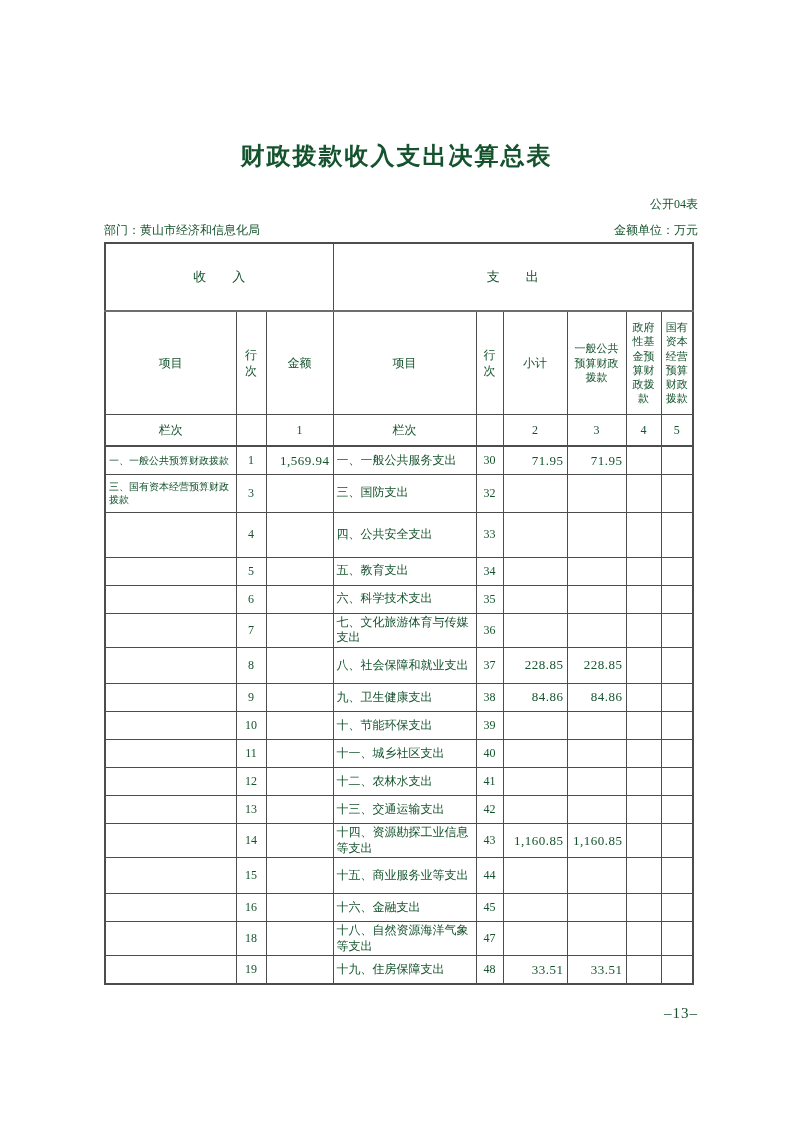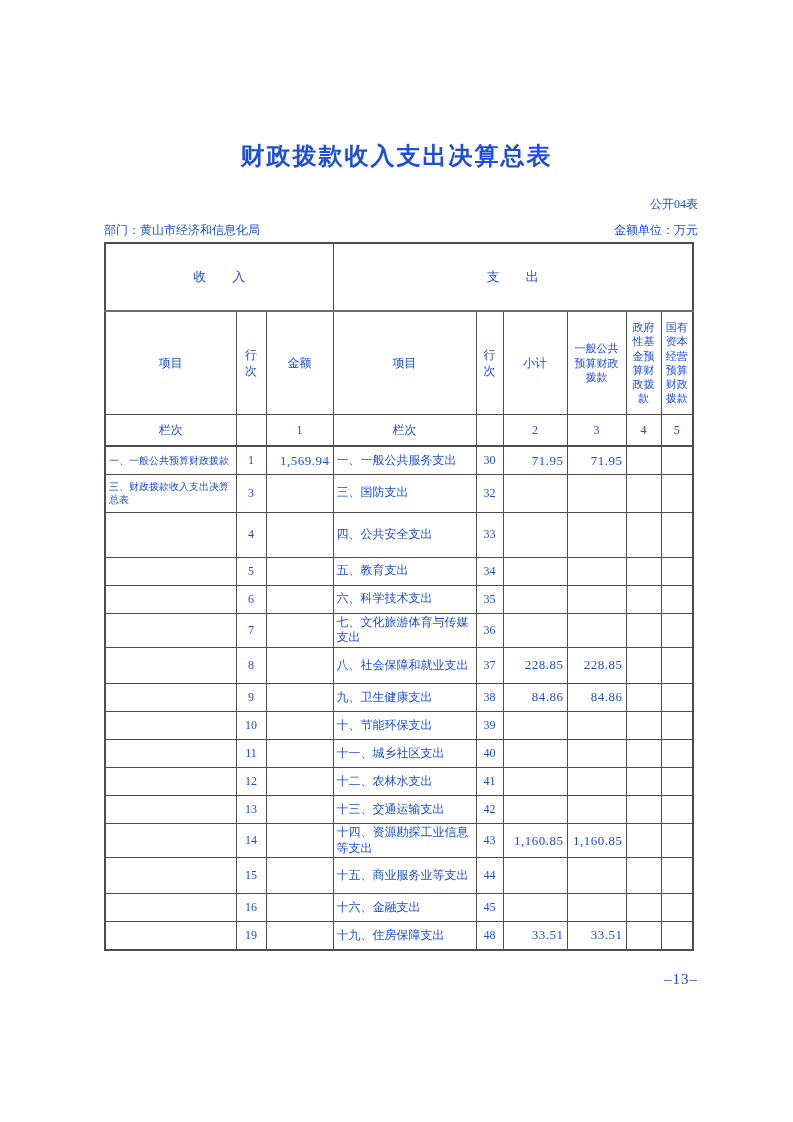--- a/index.html
+++ b/index.html
@@ -1,20 +1,20 @@
 <!DOCTYPE html>
 <html><head>
 <meta charset="utf-8">
 <style>
   html,body { margin:0; padding:0; background:#ffffff; }
   .sheet {
     position:relative;
     width:793px; height:1122px;
     background:#ffffff;
-    color:#1d4ed8;
+    color:#14532d;
     font-family:"Liberation Serif", serif;
     overflow:hidden;
   }
   .title {
     margin:140px 0 0 0;
     text-align:center;
     font-family:"Liberation Sans", sans-serif;
     font-size:24px;
     font-weight:bold;
     letter-spacing:2px;
@@ -146,21 +146,21 @@
     <td class="line-no">1</td>
     <td class="num">1,569.94</td>
     <td class="item">一、一般公共服务支出</td>
     <td class="line-no">30</td>
     <td class="num">71.95</td>
     <td class="num">71.95</td>
     <td class="num"></td>
     <td class="num"></td>
   </tr>
           <tr>
-    <td class="item income-item">三、财政拨款收入支出决算总表</td>
+    <td class="item income-item">三、国有资本经营预算财政拨款</td>
     <td class="line-no">3</td>
     <td class="num"></td>
     <td class="item">三、国防支出</td>
     <td class="line-no">32</td>
     <td class="num"></td>
     <td class="num"></td>
     <td class="num"></td>
     <td class="num"></td>
   </tr>
           <tr>
@@ -301,20 +301,31 @@
     <td class="num"></td>
     <td class="item">十六、金融支出</td>
     <td class="line-no">45</td>
     <td class="num"></td>
     <td class="num"></td>
     <td class="num"></td>
     <td class="num"></td>
   </tr>
           <tr>
     <td class="item income-item"></td>
+    <td class="line-no">18</td>
+    <td class="num"></td>
+    <td class="item">十八、自然资源海洋气象等支出</td>
+    <td class="line-no">47</td>
+    <td class="num"></td>
+    <td class="num"></td>
+    <td class="num"></td>
+    <td class="num"></td>
+  </tr>
+          <tr>
+    <td class="item income-item"></td>
     <td class="line-no">19</td>
     <td class="num"></td>
     <td class="item">十九、住房保障支出</td>
     <td class="line-no">48</td>
     <td class="num">33.51</td>
     <td class="num">33.51</td>
     <td class="num"></td>
     <td class="num"></td>
   </tr>
         </tbody>

